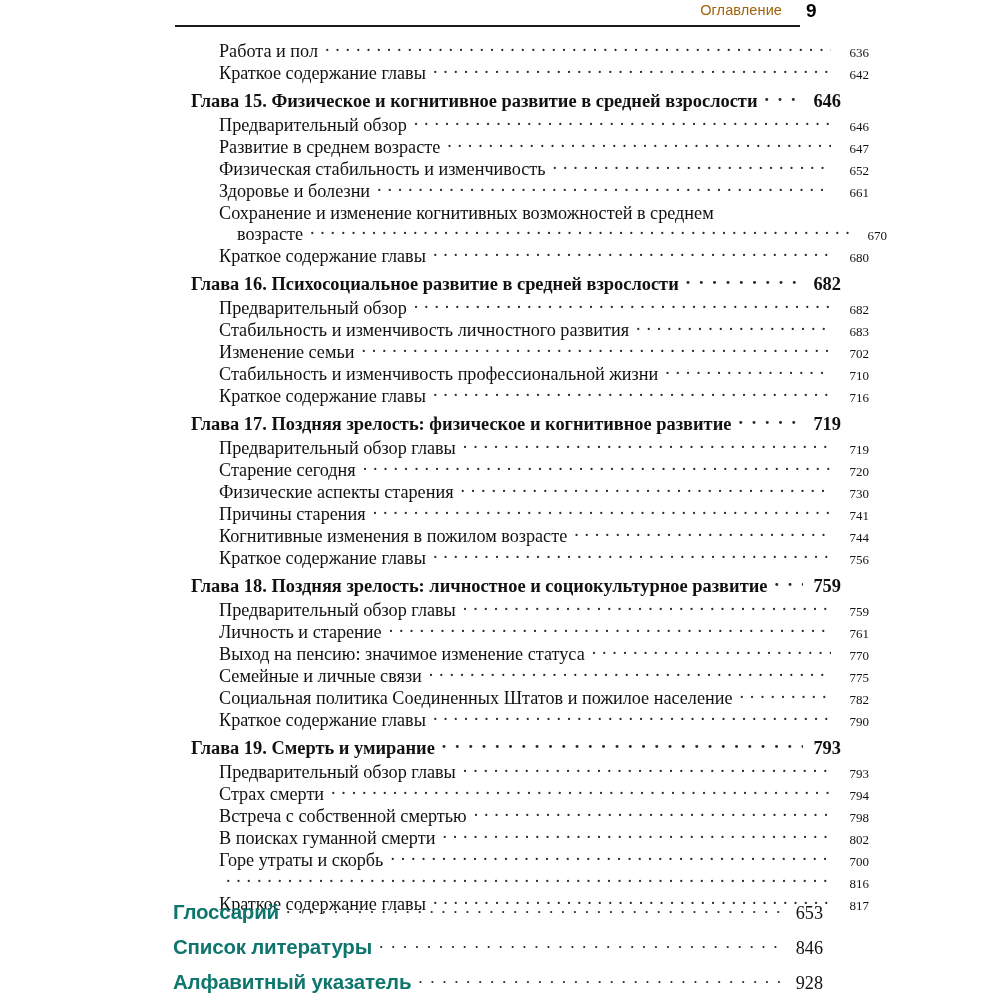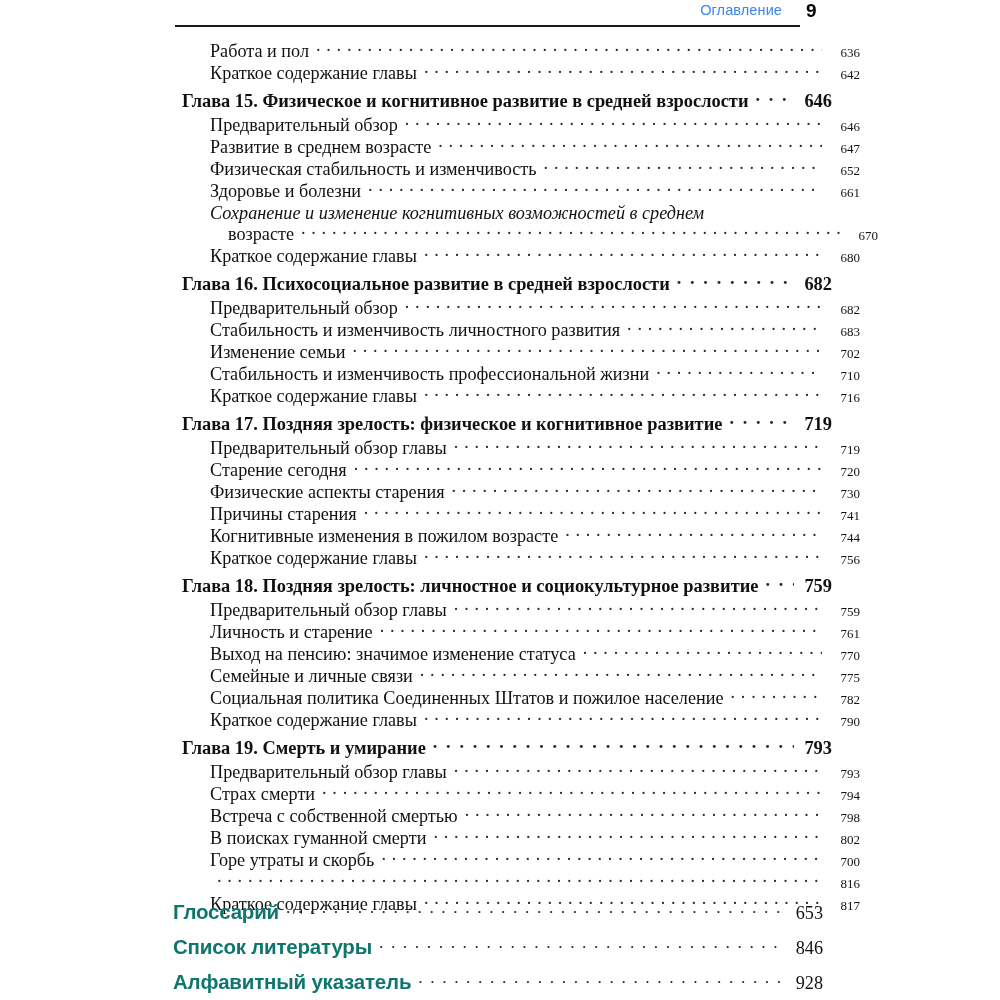--- a/index.html
+++ b/index.html
@@ -31,37 +31,37 @@
     height: 1.5px;
     background: #1a1a1a;
   }
   .header-title {
     position: absolute;
     right: 218px;
     top: 2px;
     font-family: "Liberation Sans", "DejaVu Sans", sans-serif;
     font-size: 14.5px;
     letter-spacing: 0.1px;
-    color: #3b82f6;
+    color: #a16207;
     white-space: nowrap;
   }
   .header-folio {
     position: absolute;
     left: 806px;
     top: 0px;
     font-family: "Liberation Sans", "DejaVu Sans", sans-serif;
     font-weight: bold;
     font-size: 19px;
     color: #000000;
   }
 
   
   .toc {
     position: absolute;
-    left: 182px;
+    left: 191px;
     top: 41px;
     width: 650px;
   }
 
   .toc-line {
     display: flex;
     align-items: baseline;
     width: 100%;
     line-height: 21px;
     white-space: nowrap;
@@ -117,21 +117,21 @@
     padding-left: 28px;
   }
 
   
   .row-cont {
     padding-left: 46px;
   }
   .row-wrap-head {
     padding-left: 28px;
   }
-  .row-wrap-head .toc-label { white-space: nowrap; font-style: italic; }
+  .row-wrap-head .toc-label { white-space: nowrap; }
 
   
   .backmatter {
     position: absolute;
     left: 173px;
     top: 900px;
     width: 650px;
   }
   .row-back {
     display: flex;

